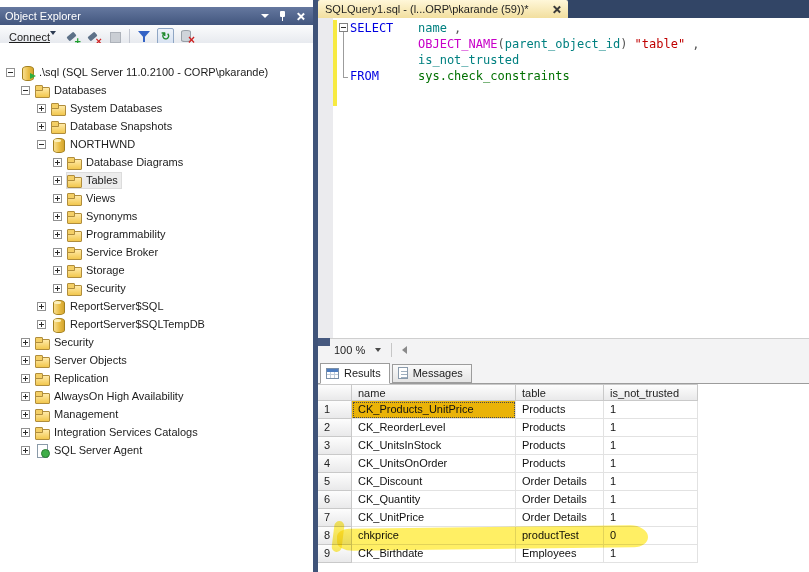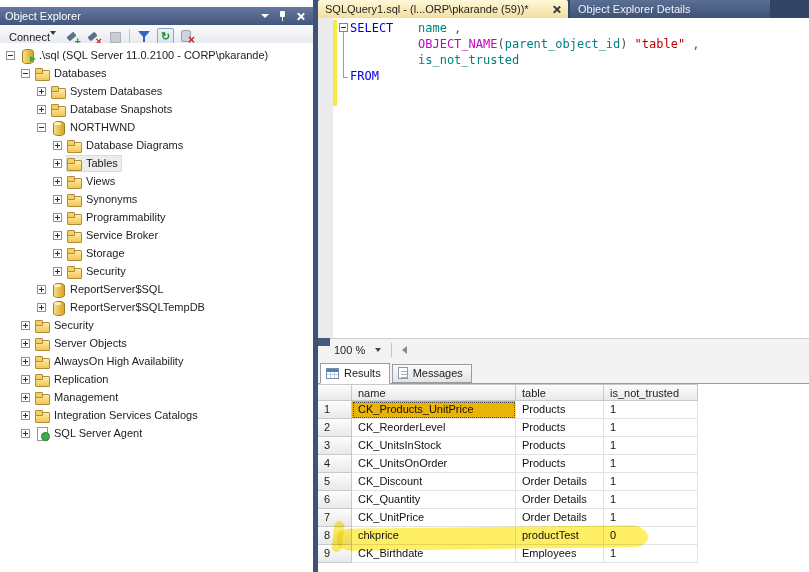--- a/index.html
+++ b/index.html
@@ -17,21 +17,21 @@
   .pin-ic::before { content:""; position:absolute; left:4px; top:1px; width:5px; height:6px;
       background:#fff; border-radius:1px; }
   .pin-ic::after { content:""; position:absolute; left:6px; top:7px; width:1px; height:4px; background:#fff; }
   .close-w::before, .close-w::after { content:""; position:absolute; left:6px; top:2px; width:1.5px;
       height:9px; background:#fff; }
   .close-w::before { transform:rotate(45deg); } .close-w::after { transform:rotate(-45deg); }
 
   #oe-toolbar { height:24px; background:linear-gradient(#fbfcfd,#e2e5eb);
       border-bottom:1px solid #c3c7d1; display:flex; align-items:center; padding:0 5px; gap:4px; }
   #connect-btn { display:flex; font-size:11px; color:#1c1c1c;
-      padding:1px 4px; cursor:pointer; }
+      padding:1px 4px; cursor:pointer;text-decoration:underline; }
   .dd-arrow { width:0; height:0; border-left:3px solid transparent; border-right:3px solid transparent;
       border-top:4px solid #2c3b52; }
   .tsep { width:1px; height:15px; background:#c3c7d1; margin:0 2px; }
   .tbi { width:17px; height:17px; position:relative; display:inline-block; cursor:pointer; }
   .tbi.plug::before { content:""; position:absolute; left:3px; top:6px; width:9px; height:5px;
       background:#5d7188; border-radius:1px; transform:rotate(-40deg); }
   .tbi.plug::after { content:"+"; position:absolute; right:0; bottom:-1px; color:#1f9e2e;
       font-weight:bold; font-size:11px; line-height:10px; }
   .tbi.plugx::after { content:"\00d7"; color:#cf2222; }
   .tbi.stop::before { content:""; position:absolute; left:4px; top:4px; width:9px; height:9px;
@@ -41,21 +41,21 @@
   .tbi.filter::after { content:""; position:absolute; left:7px; top:9px; width:2px; height:5px; background:#3463c5; }
   .tbi.refresh { border:1px solid #8fa6c4; background:linear-gradient(#eef3fa,#d6e1f1); border-radius:2px; }
   .tbi.refresh::before { content:"\21bb"; position:absolute; left:3px; top:1px; color:#1f8a2e;
       font-size:11px; font-weight:bold; }
   .tbi.dbx::before { content:""; position:absolute; left:3px; top:2px; width:8px; height:10px;
       background:#cfd4da; border:1px solid #98a0a8; border-radius:4px/2px; }
   .tbi.dbx::after { content:"\00d7"; position:absolute; right:0; bottom:-2px; color:#cf2222;
       font-weight:bold; font-size:12px; }
 
   #oe-tree { position:absolute; left:0; top:43px; right:0; bottom:0; background:#fff;
-      padding-top:3px; font-size:11px; color:#1c1c1c; }
+      padding-top:20px; font-size:11px; color:#1c1c1c; }
   .trow { height:18px; display:flex; align-items:center; white-space:nowrap; cursor:default; }
   .trow.l0 { padding-left:6px; } .trow.l1 { padding-left:21px; }
   .trow.l2 { padding-left:37px; } .trow.l3 { padding-left:53px; }
   .exp { width:9px; height:9px; border:1px solid #919191; background:#fff; position:relative;
       flex:0 0 auto; margin-right:5px; cursor:pointer; }
   .exp::before { content:""; position:absolute; left:1px; top:3px; width:5px; height:1px; background:#2b2b2b; }
   .exp.plus::after { content:""; position:absolute; left:3px; top:1px; width:1px; height:5px; background:#2b2b2b; }
   .ico { width:15px; height:13px; position:relative; flex:0 0 auto; margin-right:4px; }
   .ico.folder::before { content:""; position:absolute; left:0; top:3px; width:13px; height:9px;
       background:linear-gradient(#ffeaa8,#f2c74e); border:1px solid #b08d3c; border-radius:1px; }
@@ -259,26 +259,26 @@
         <span>Security</span>
       </div>
     <div class="trow l1">
         <span class="exp plus"></span>
         <span class="ico folder"></span>
         <span>Server Objects</span>
       </div>
     <div class="trow l1">
         <span class="exp plus"></span>
         <span class="ico folder"></span>
+        <span>Replication</span>
+      </div>
+    <div class="trow l1">
+        <span class="exp plus"></span>
+        <span class="ico folder"></span>
         <span>AlwaysOn High Availability</span>
-      </div>
-    <div class="trow l1">
-        <span class="exp plus"></span>
-        <span class="ico folder"></span>
-        <span>Replication</span>
       </div>
     <div class="trow l1">
         <span class="exp plus"></span>
         <span class="ico folder"></span>
         <span>Management</span>
       </div>
     <div class="trow l1">
         <span class="exp plus"></span>
         <span class="ico folder"></span>
         <span>Integration Services Catalogs</span>
@@ -290,36 +290,33 @@
       </div>
   </div>
 </div>
 
 <div id="psep"></div>
 
 <div id="tabbar">
   <div id="tab-active">
     <span class="lbl">SQLQuery1.sql - (l...ORP\pkarande (59))*</span>
     <span class="close-d"></span>
-  </div>
-  <div id="tab-inactive">
-    <span>Object Explorer Details</span>
   </div>
 </div>
 
 <div id="editor">
   <div id="gutter"></div>
   <div id="changebar"></div>
   <div id="foldbox"></div>
   <div id="foldline"></div>
   <div id="code">
     <div class="cline"><span class="c1 kw">SELECT</span><span class="idn">name</span><span class="pt ml">,</span></div>
     <div class="cline"><span class="c1"></span><span class="fn">OBJECT_NAME</span><span class="pt">(</span><span class="idn">parent_object_id</span><span class="pt">)</span><span class="str ml">"table"</span><span class="pt ml">,</span></div>
     <div class="cline"><span class="c1"></span><span class="idn">is_not_trusted</span></div>
-    <div class="cline"><span class="c1 kw">FROM</span></div>
+    <div class="cline"><span class="c1 kw">FROM</span><span class="obj">sys.check_constraints</span></div>
   </div>
 </div>
 
 <div id="zoombar">
   <div id="zoom-dd">
     <span>100 %</span>
     <span class="dd-arrow"></span>
   </div>
   <span class="zsep"></span>
   <span id="hscroll-left"></span>

